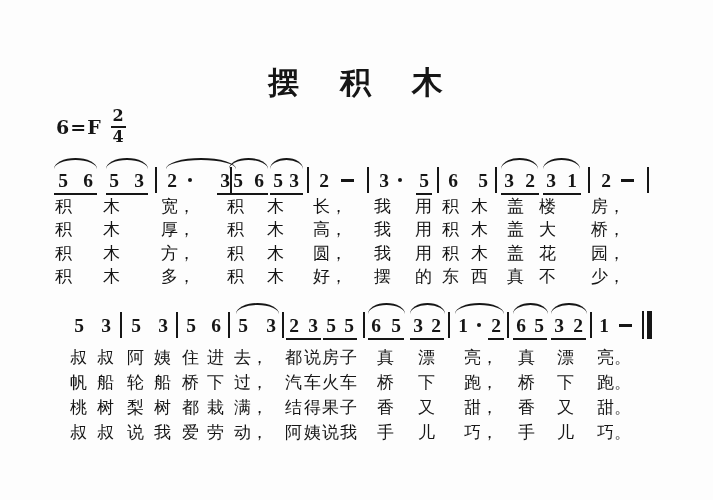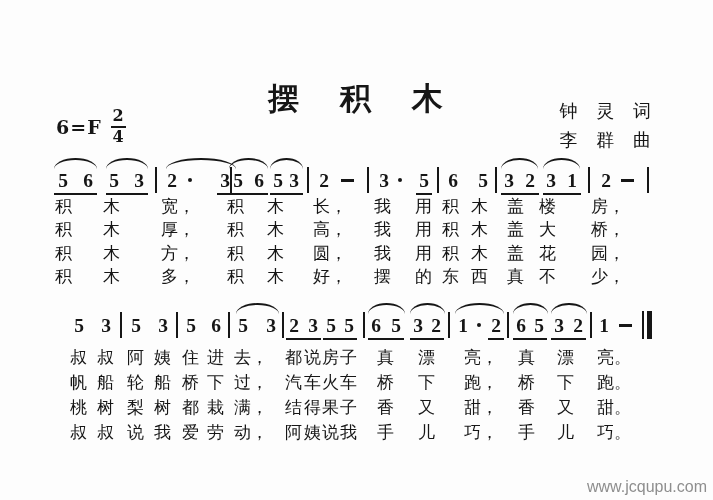--- a/index.html
+++ b/index.html
@@ -42,26 +42,22 @@
   .watermark{
     position:absolute;right:6px;bottom:4px;
     font-family:"Liberation Sans", sans-serif;font-size:16px;color:var(--wm,#8e8e8e);
   }
 </style>
 </head>
 <body>
 
 <div class="page">
 
-  <h1 class="title" style="margin:16px">摆 积 木</h1>
-
-  <div class="credits">
-    <div>钟 灵 词</div>
-    <div>李 群 曲</div>
-  </div>
+  <h1 class="title" style="margin:0">摆 积 木</h1>
+
 
   <div class="keyrow">
     <span>6=F</span>
     <span class="frac">
       <span>2</span>
       <span class="fracline"></span>
       <span>4</span>
     </span>
   </div>
 
@@ -278,15 +274,14 @@
       <span class="lyr" style="left: 322px; top: 423px;">说</span>
       <span class="lyr" style="left: 340px; top: 423px;">我</span>
       <span class="lyr" style="left: 377px; top: 423px;">手</span>
       <span class="lyr" style="left: 418px; top: 423px;">儿</span>
       <span class="lyr" style="left: 464px; top: 423px;">巧，</span>
       <span class="lyr" style="left: 518px; top: 423px;">手</span>
       <span class="lyr" style="left: 557px; top: 423px;">儿</span>
       <span class="lyr" style="left: 597px; top: 423px;">巧。</span>
     </div>
 
-  <div class="watermark">www.jcqupu.com</div>
 
 </div>
 
 </body></html>

